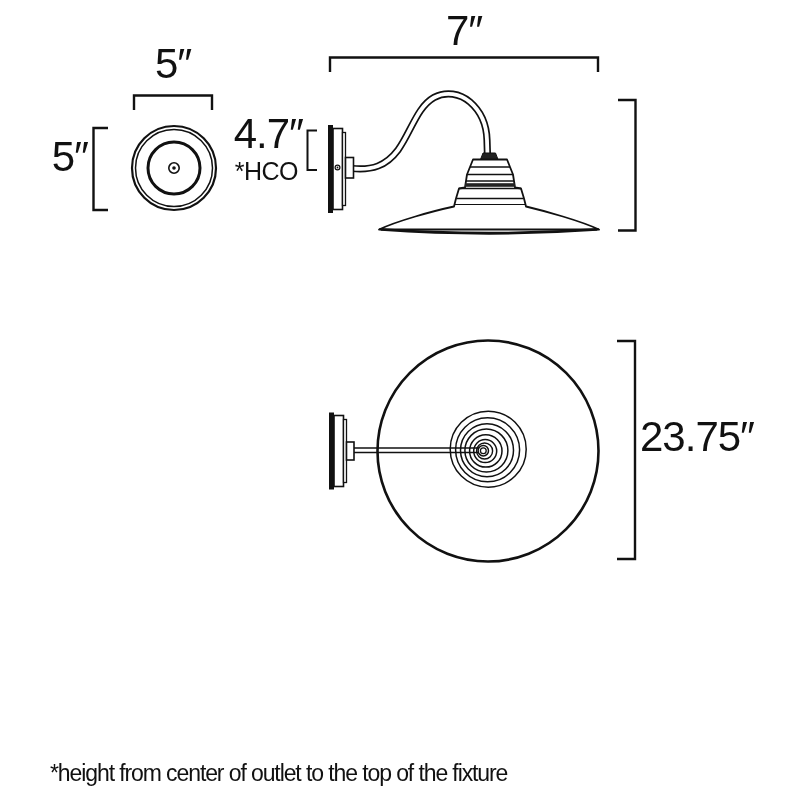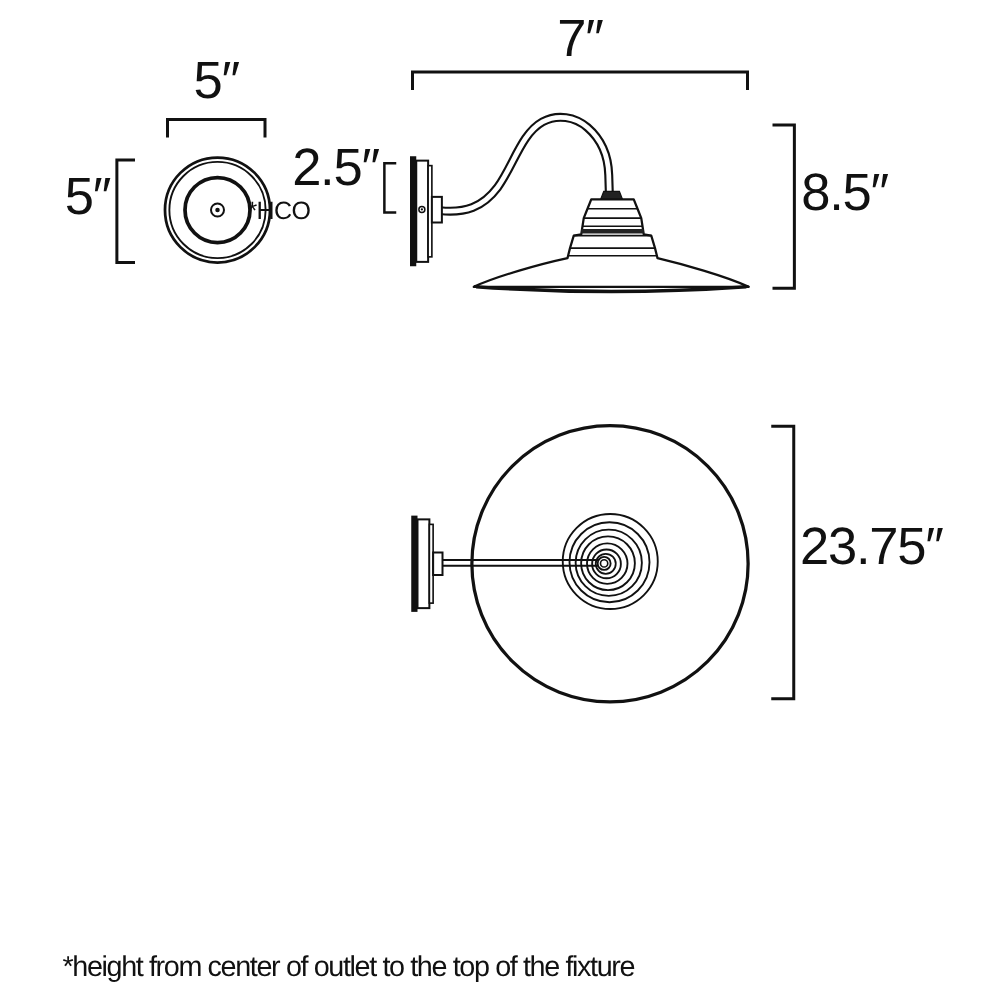--- a/index.html
+++ b/index.html
@@ -27,25 +27,26 @@
     font-weight: 400;
     letter-spacing: -1px;
     line-height: 1;
     color: #111111;
     white-space: nowrap;
   }
   .dim-label.center { text-align: center; }
   .dim-label.right  { text-align: right; }
   .hco-label {
     position: absolute;
-    font-size: 20px;
+    font-size: 25px;
     font-weight: 400;
     letter-spacing: -0.5px;
     line-height: 1;
     color: #111111;
+    text-align: right;
     white-space: nowrap;
   }
   .footnote {
     position: absolute;
     left: 50px;
     top: 760px;
     font-size: 23px;
     font-weight: 400;
     letter-spacing: -1.1px;
     line-height: 1.15;
@@ -122,23 +123,22 @@
       <rect x="346.5" y="442" width="7.5" height="18" fill="#fff" stroke="#111" stroke-width="1.6"></rect>
     </g>
   </svg>
 
   <div class="dim-label center" style="left:133px; top:43px; width:80px;">5″</div>
 
   <div class="dim-label right" style="left:28px; top:136px; width:60px;">5″</div>
 
   <div class="dim-label center" style="left:384px; top:10px; width:160px;">7″</div>
 
-  <div class="dim-label" style="left:641px; top:133px;">8.5″</div>
 
-  <div class="dim-label right" style="left:203px; top:113px; width:100px;">2.5″</div>
+  <div class="dim-label right" style="left:203px; top:113px; width:100px;">4.7″</div>
 
   <div class="hco-label" style="left:198px; top:159px; width:100px;">*HCO</div>
 
   <div class="dim-label" style="left:640px; top:416px;">23.75″</div>
 
   <div class="footnote">*height from center of outlet to the top of the fixture</div>
 
 </div>
 
 </body></html>

